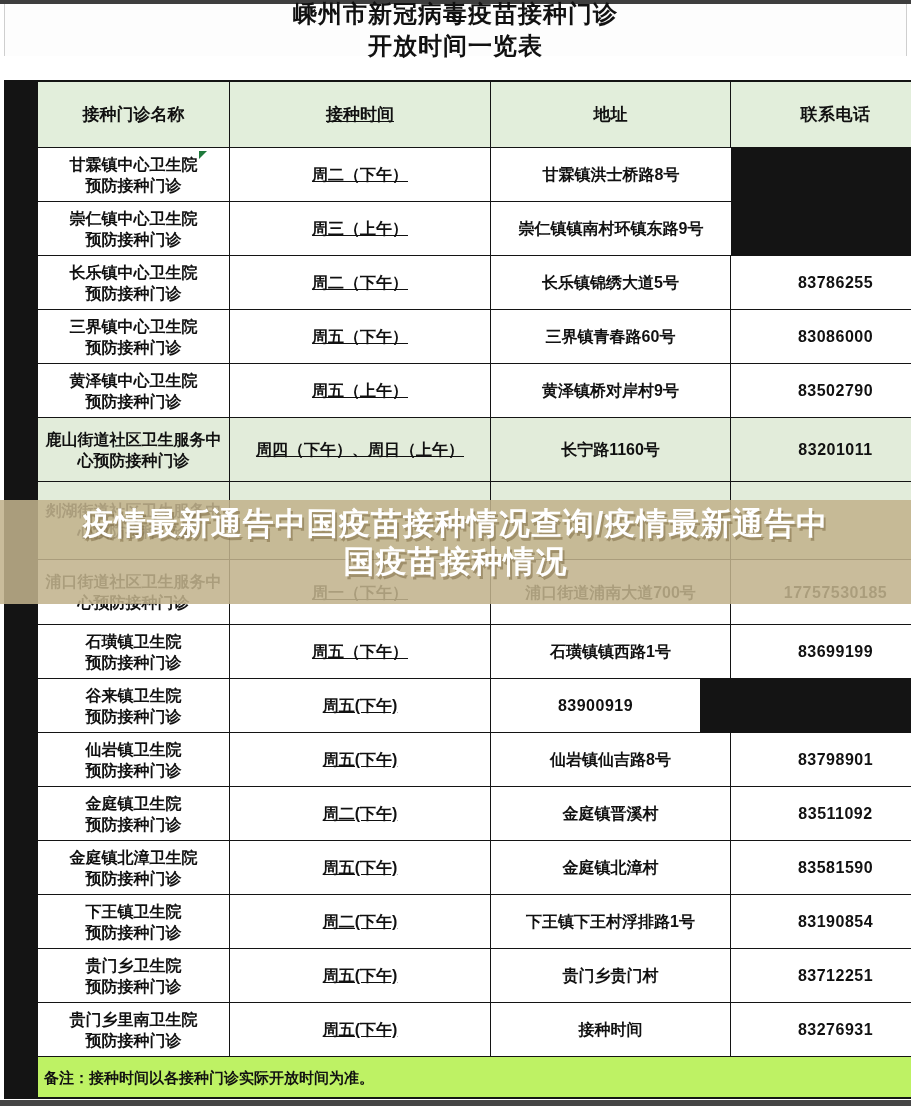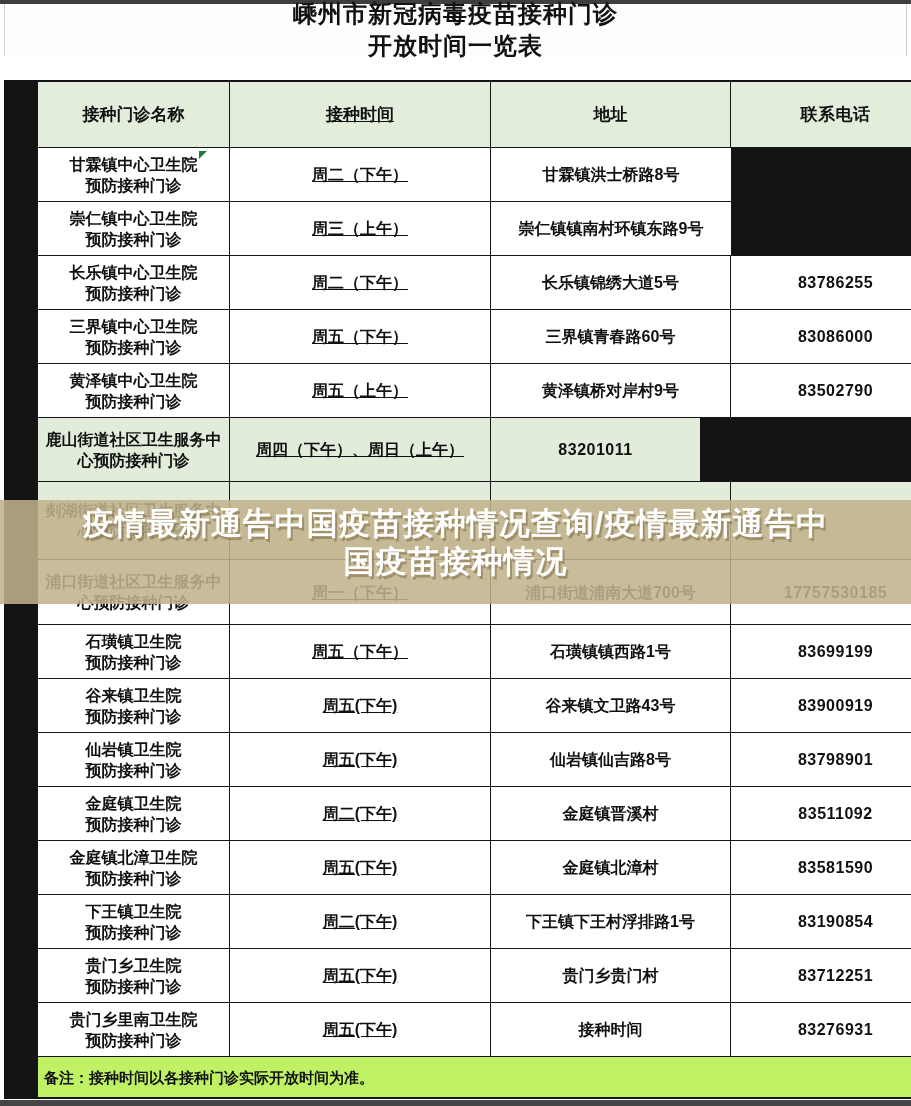--- a/index.html
+++ b/index.html
@@ -116,20 +116,21 @@
     <div class="cell c-name">黄泽镇中心卫生院
 预防接种门诊</div>
     <div class="cell c-time">周五（上午）</div>
     <div class="cell c-addr">黄泽镇桥对岸村9号</div>
     <div class="cell c-phone">83502790</div>
   </div>
   <div class="trow r64 green">
     <div class="cell c-name">鹿山街道社区卫生服务中
 心预防接种门诊</div>
     <div class="cell c-time">周四（下午）、周日（上午）</div>
+    <div class="cell c-addr">长宁路1160号</div>
     <div class="cell c-phone">83201011</div>
   </div>
   <div class="trow r78 green">
     <div class="cell c-name">剡湖街道社区卫生服务中
 心预防接种门诊</div>
     <div class="cell c-time"></div>
     <div class="cell c-addr"></div>
     <div class="cell c-phone"></div>
   </div>
   <div class="trow r65">
@@ -143,21 +144,20 @@
     <div class="cell c-name">石璜镇卫生院
 预防接种门诊</div>
     <div class="cell c-time">周五（下午）</div>
     <div class="cell c-addr">石璜镇镇西路1号</div>
     <div class="cell c-phone">83699199</div>
   </div>
   <div class="trow r54">
     <div class="cell c-name">谷来镇卫生院
 预防接种门诊</div>
     <div class="cell c-time">周五(下午)</div>
-    <div class="cell c-addr">谷来镇文卫路43号</div>
     <div class="cell c-phone">83900919</div>
   </div>
   <div class="trow r54">
     <div class="cell c-name">仙岩镇卫生院
 预防接种门诊</div>
     <div class="cell c-time">周五(下午)</div>
     <div class="cell c-addr">仙岩镇仙吉路8号</div>
     <div class="cell c-phone">83798901</div>
   </div>
   <div class="trow r54">

